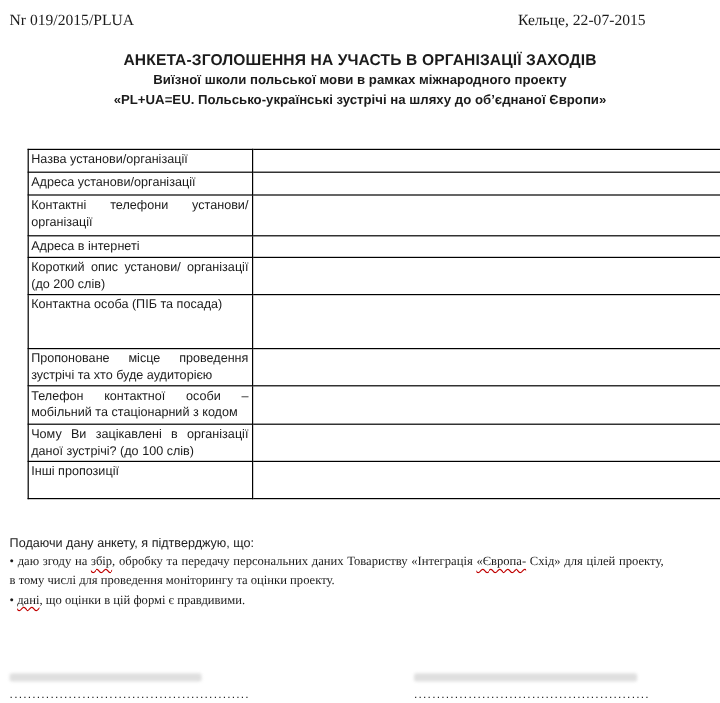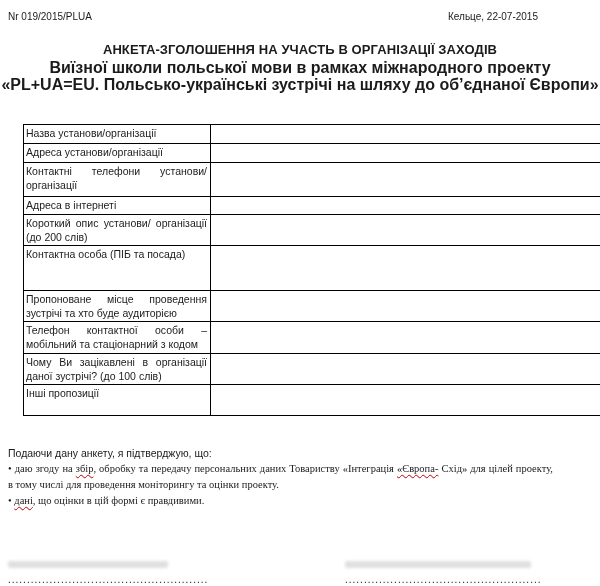--- a/index.html
+++ b/index.html
@@ -12,32 +12,32 @@
     position: relative;
     width: 600px; height: 586px;
     font-family: "Liberation Sans", sans-serif;
     color: #1b1b1b;
   }
   
   .doc-header {
     display: flex;
     justify-content: space-between;
     padding: 9px 62px 0 8px;
-    font-family: Liberation Sans, sans-serif;
-    font-size: 10px;
+    font-family: Liberation Serif, serif;
+    font-size: 13px;
     line-height: 15px;
   }
   
   .title-block {
     margin-top: 17px;
     text-align: center;
     font-weight: bold;
   }
   .title-block .t1 { font-size: 13px;   line-height: 18px; letter-spacing: .1px; }
-  .title-block .t2 { font-size: 16px; line-height: 17px; }
+  .title-block .t2 { font-size: 11px; line-height: 17px; }
   
   .form-table {
     border-collapse: collapse;
     margin: 31px 0 0 23px;
     width: 587px;
     table-layout: fixed;
   }
   .form-table td {
     border: 1px solid #000000;
     vertical-align: top;

